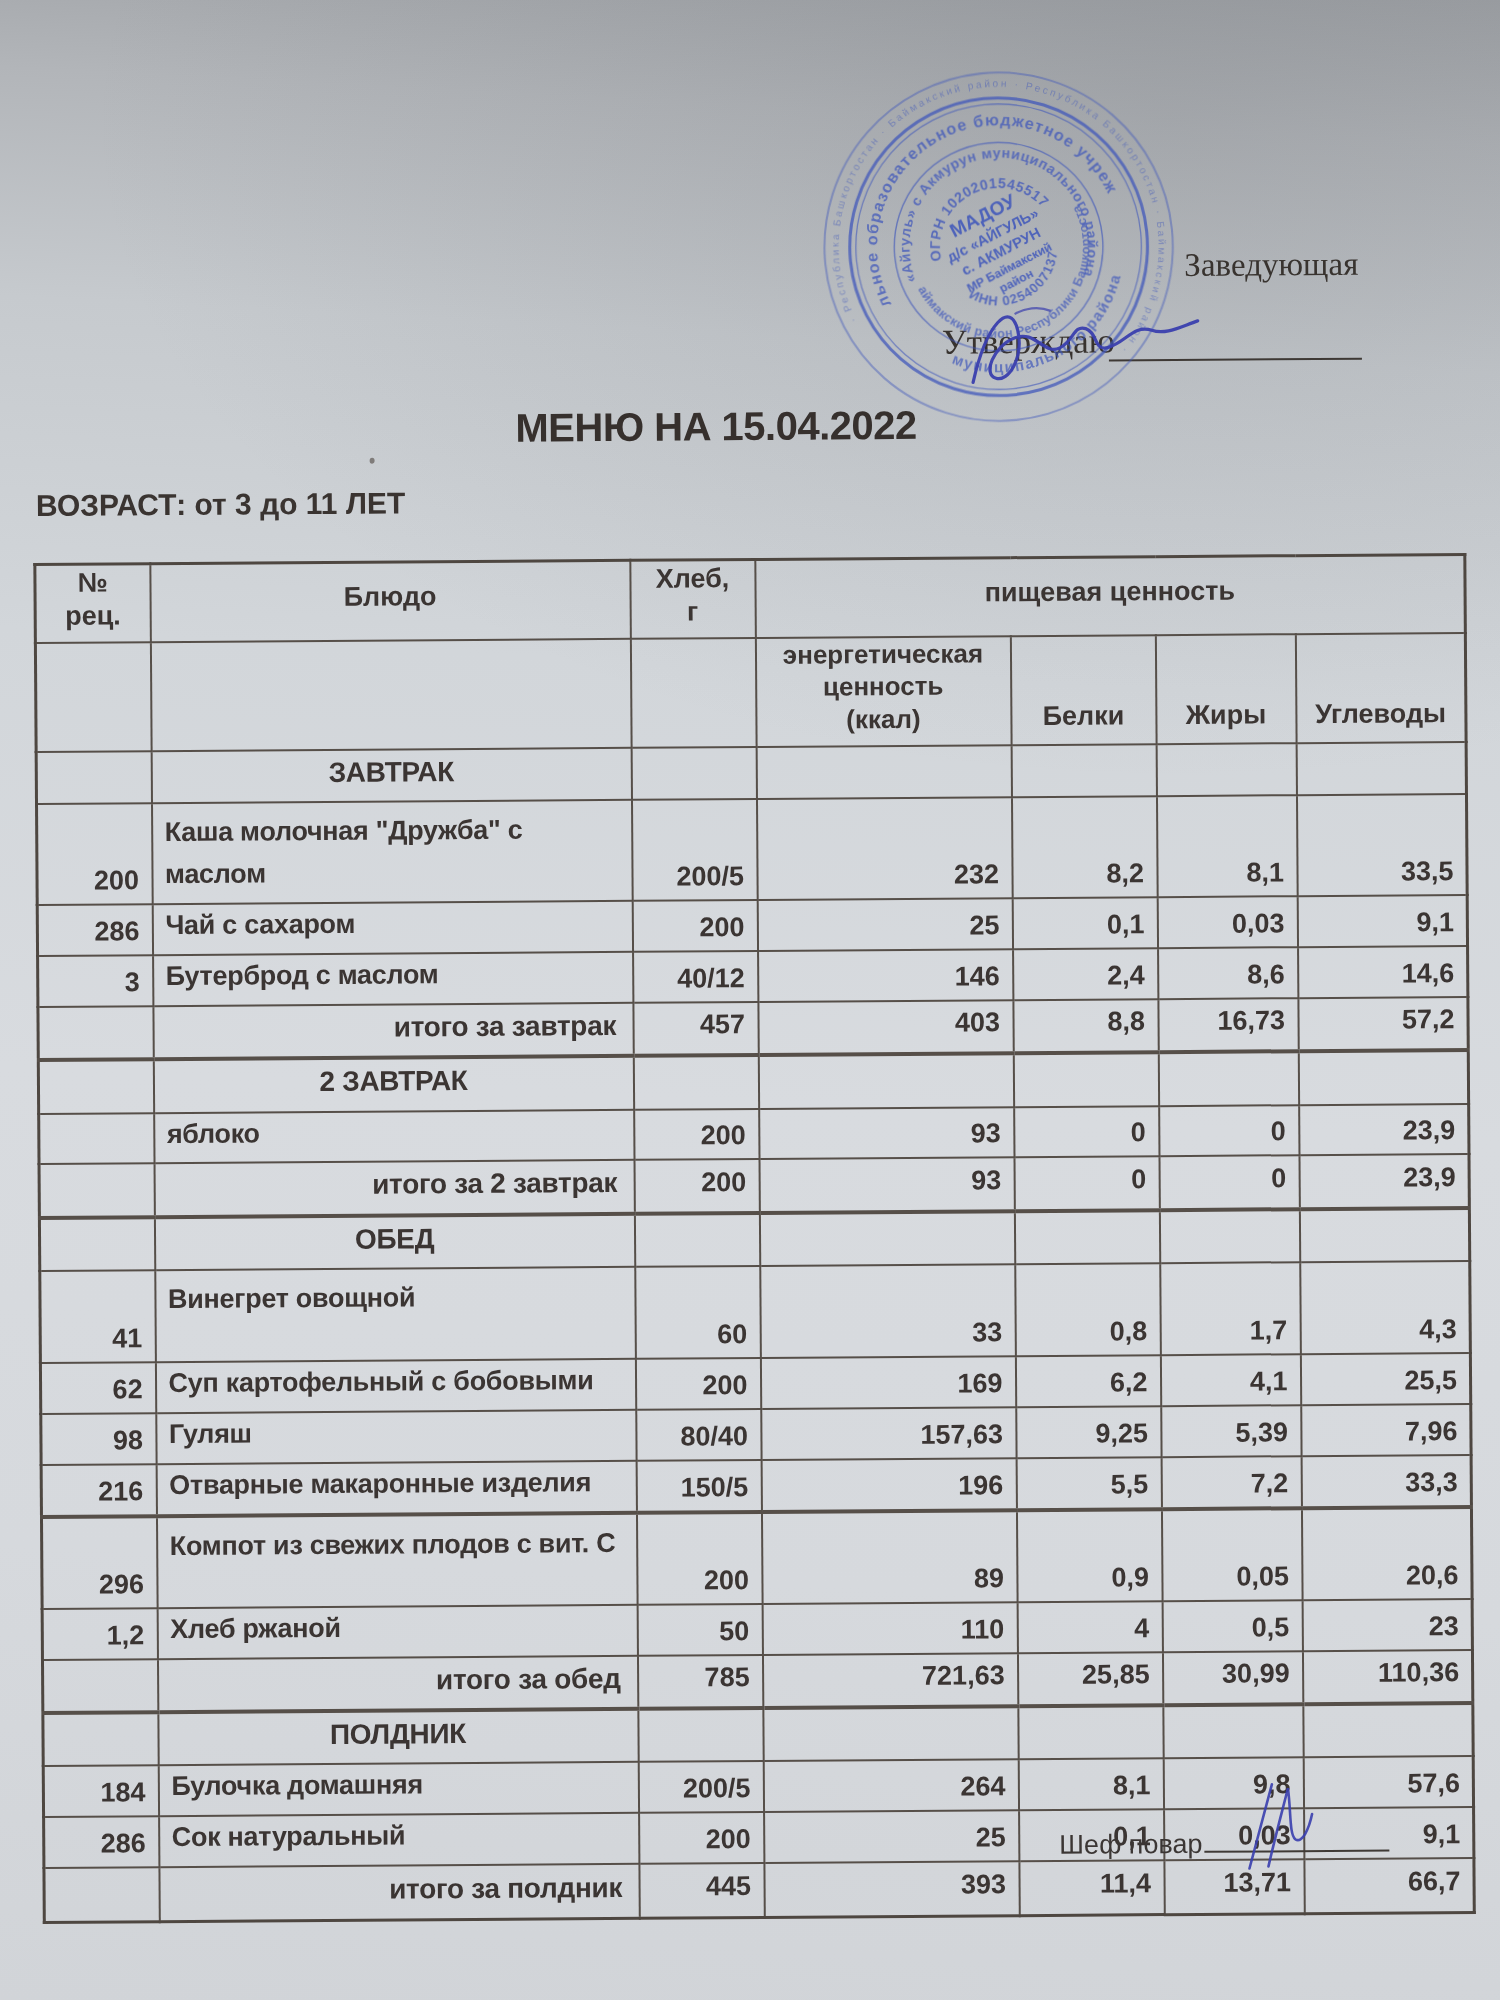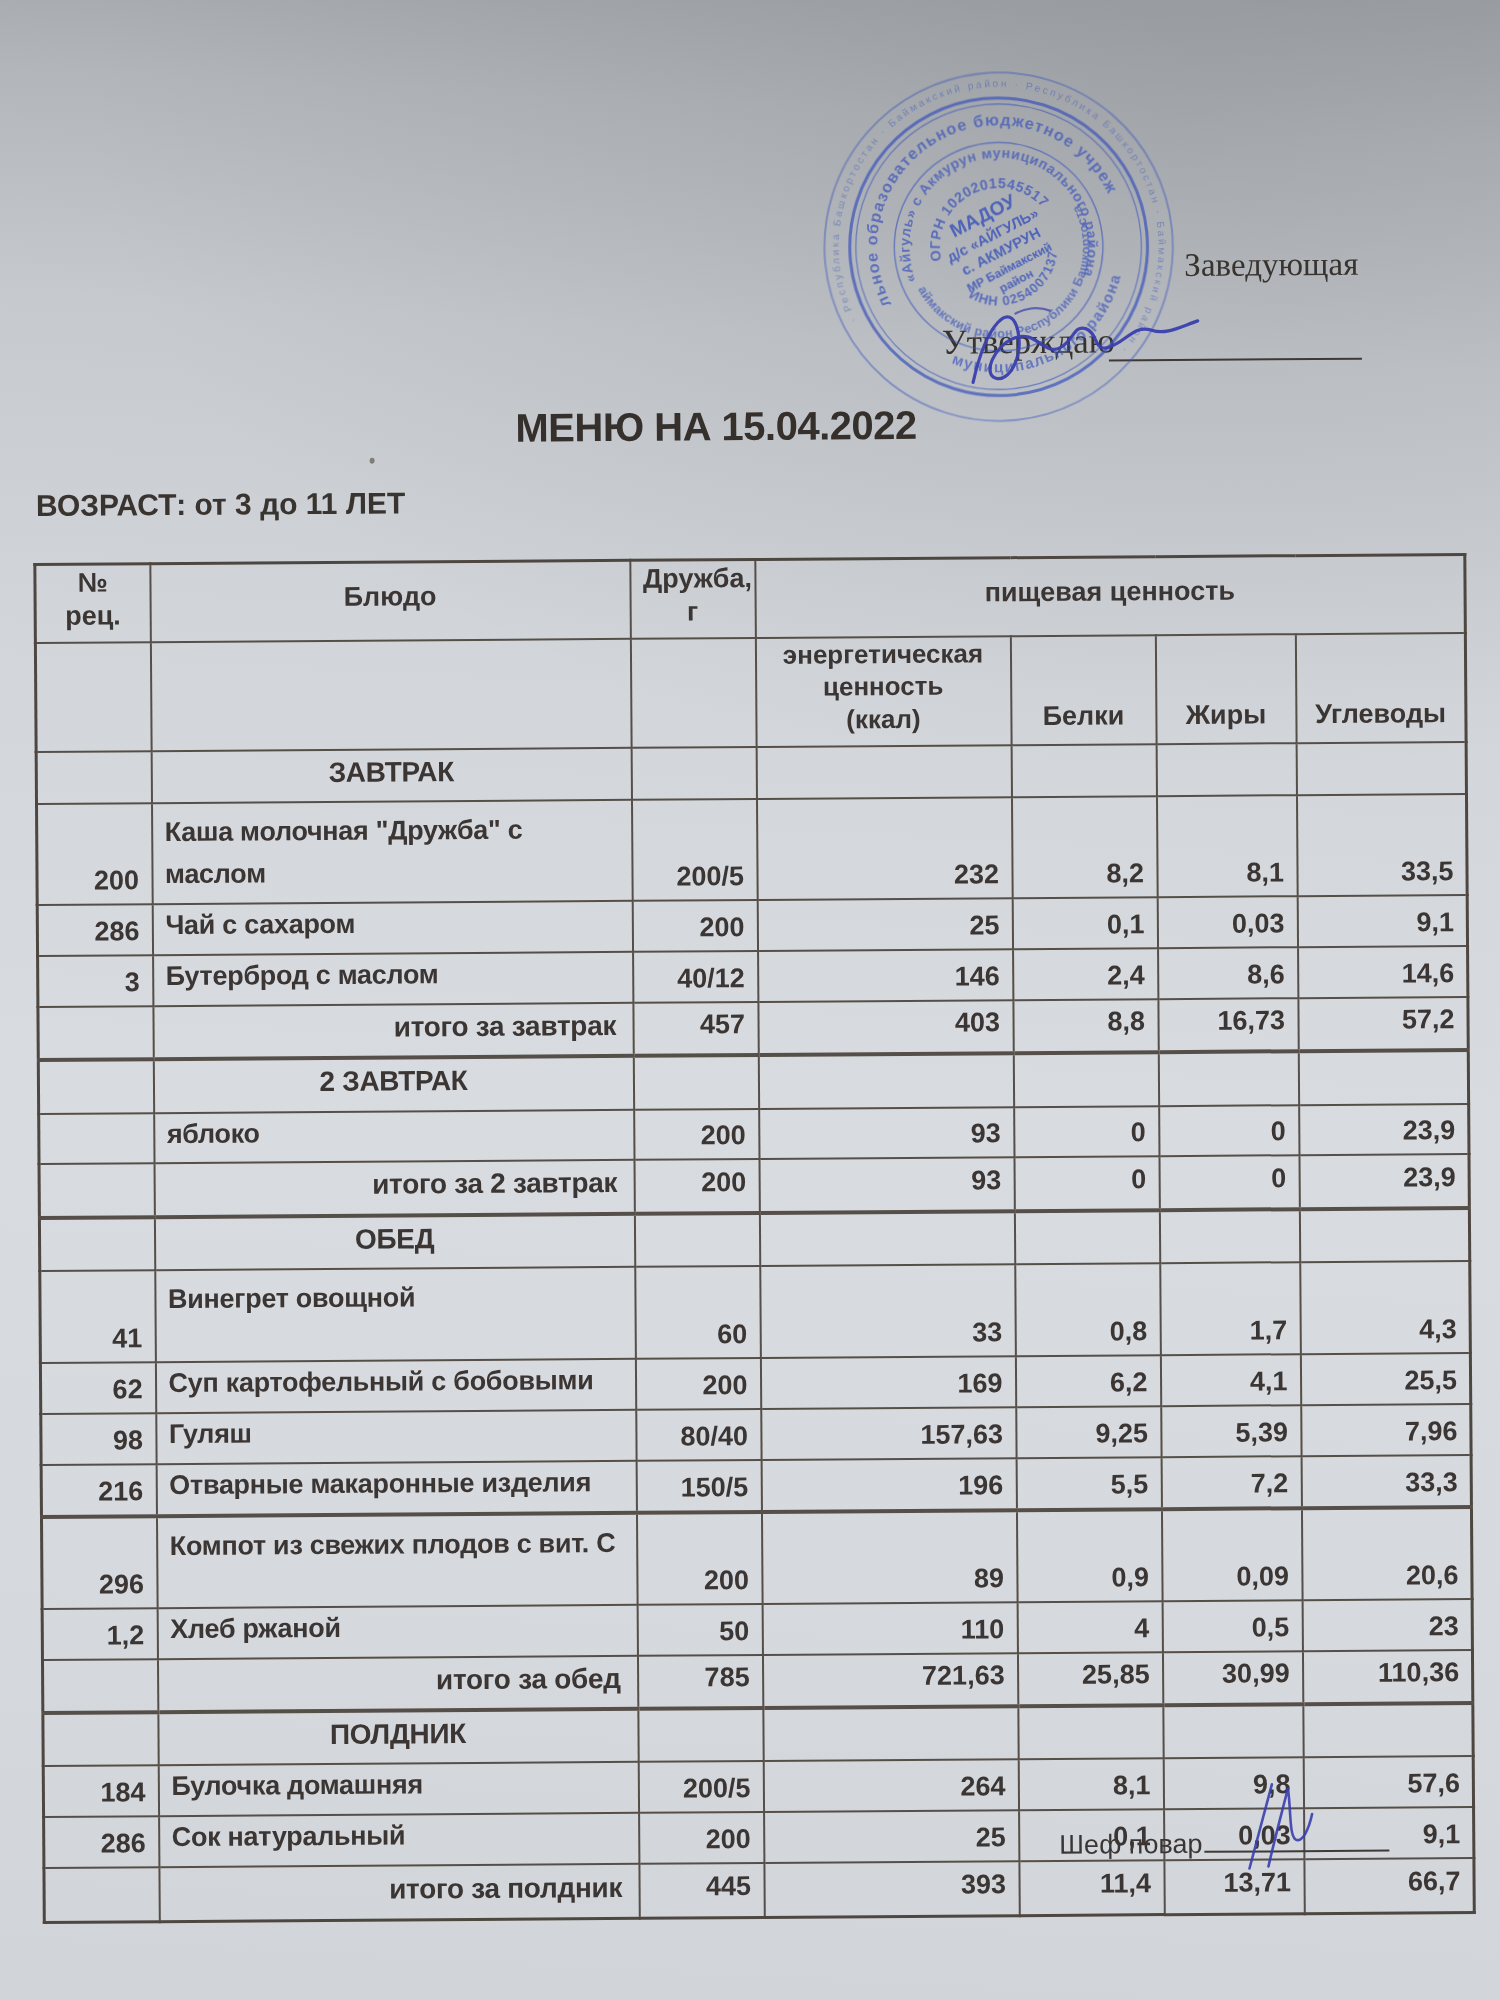--- a/index.html
+++ b/index.html
@@ -121,21 +121,21 @@
         <col style="width:140px">
         <col style="width:170px">
     </colgroup>
     <tbody>
       <tr class="hdr1">
         <td>
           <span>№</span><br>
           <span>рец.</span></td>
         <td>Блюдо</td>
         <td>
-          <span>Дружба,</span><br>
+          <span>Хлеб,</span><br>
           <span>г</span></td>
         <td colspan="4" style="vertical-align:middle;">пищевая ценность</td>
       </tr>
       <tr class="hdr2">
         <td></td>
         <td></td>
         <td></td>
         <td style="font-size:26px;">
           <span>энергетическая</span><br>
           <span>ценность</span><br>
@@ -262,21 +262,21 @@
           <td class="c-prot">5,5</td>
           <td class="c-fat">7,2</td>
           <td class="c-carb">33,3</td>
         </tr>
         <tr class="r-dish row-tall">
           <td class="c-num">296</td>
           <td class="c-name">Компот из свежих  плодов с вит. С</td>
           <td class="c-out out-small out-top">200</td>
           <td class="c-kcal">89</td>
           <td class="c-prot">0,9</td>
-          <td class="c-fat">0,09</td>
+          <td class="c-fat">0,05</td>
           <td class="c-carb">20,6</td>
         </tr>
         <tr class="r-dish">
           <td class="c-num">1,2</td>
           <td class="c-name">Хлеб ржаной</td>
           <td class="c-out out-small">50</td>
           <td class="c-kcal">110</td>
           <td class="c-prot">4</td>
           <td class="c-fat">0,5</td>
           <td class="c-carb">23</td>

